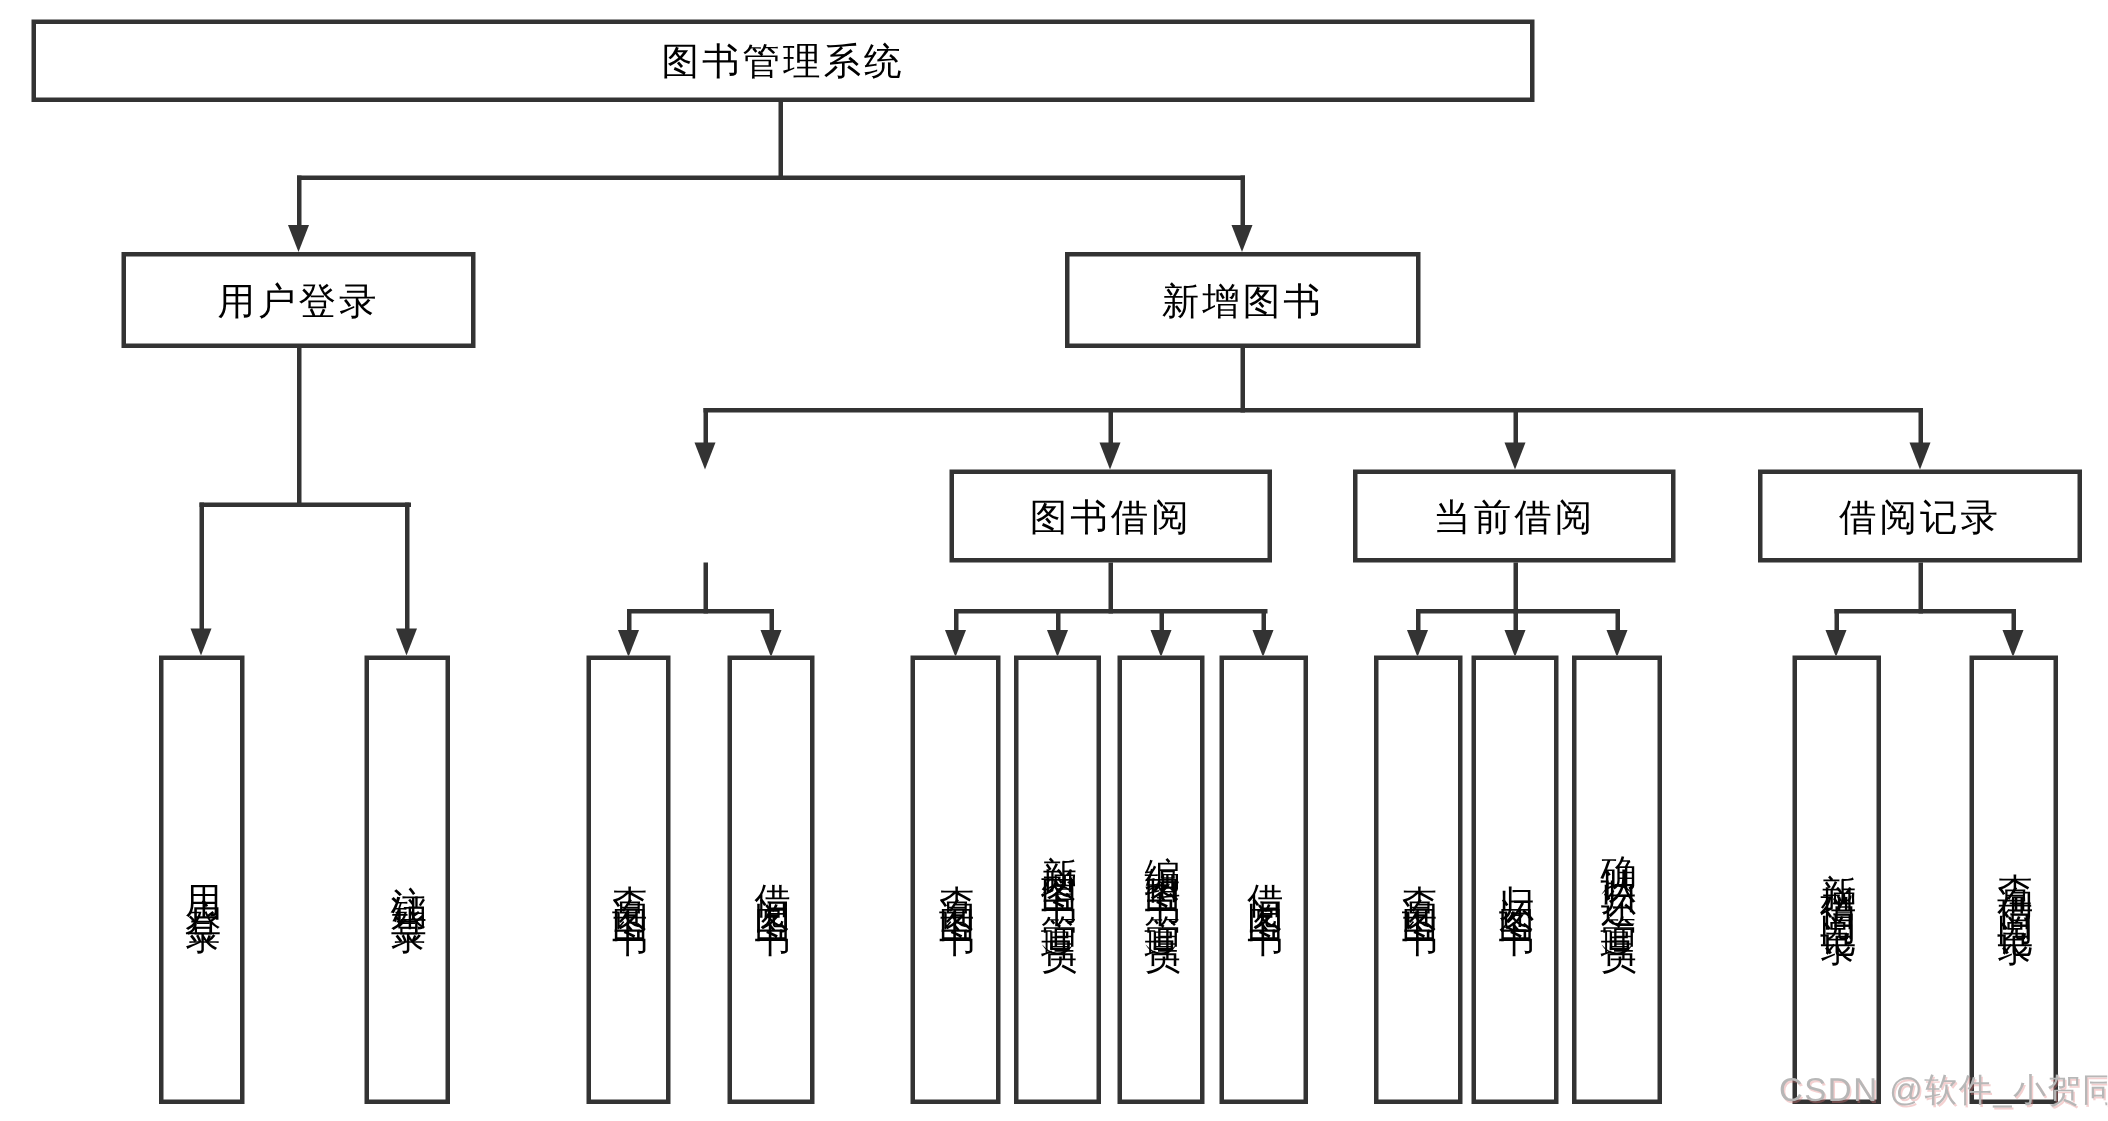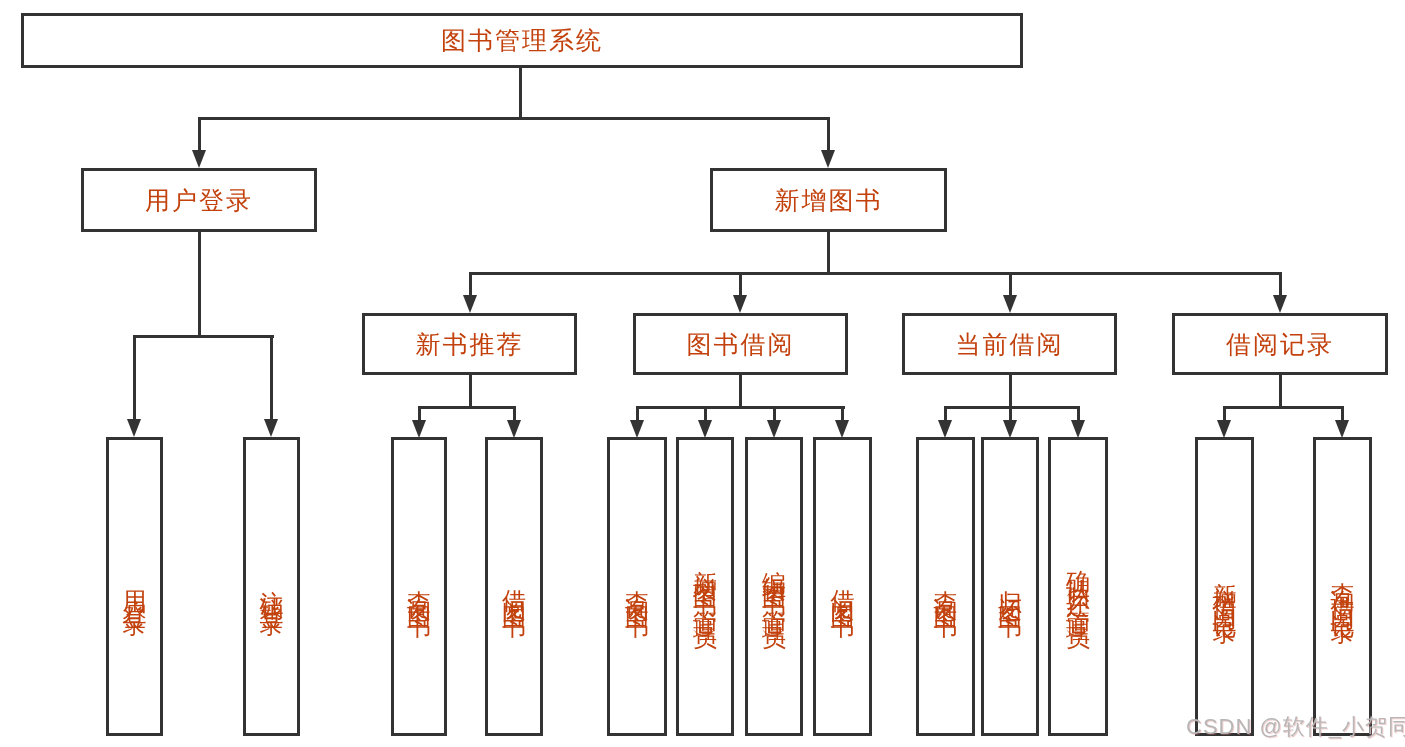--- a/index.html
+++ b/index.html
@@ -17,21 +17,21 @@
     color: #333333;
   }
   .box {
     position: absolute;
     box-sizing: border-box;
     border: 3px solid #333333;
     background: #ffffff;
     display: flex;
     align-items: center;
     justify-content: center;
-    color: #c2410c;
+    color: #000000;
   }
   .hbox {
     font-size: 25px;
     letter-spacing: 2px;
     white-space: nowrap;
   }
   .root-box {
     font-size: 25px;
     letter-spacing: 2px;
   }
@@ -103,23 +103,20 @@
   <div class="hline" style="left:469px; top:272px; width:813px;"></div>
   <div class="vline" style="left:469px; top:272px; height:26px;"></div>
   <div class="arrow-down" style="left:463px; top:295px;"></div>
   <div class="vline" style="left:739px; top:272px; height:26px;"></div>
   <div class="arrow-down" style="left:733px; top:295px;"></div>
   <div class="vline" style="left:1009px; top:272px; height:26px;"></div>
   <div class="arrow-down" style="left:1003px; top:295px;"></div>
   <div class="vline" style="left:1279px; top:272px; height:26px;"></div>
   <div class="arrow-down" style="left:1273px; top:295px;"></div>
 
-  <div class="box hbox" style="left:362px; top:313px; width:215px; height:62px;">
-    <span>新书推荐</span>
-  </div>
   <div class="box hbox" style="left:902px; top:313px; width:215px; height:62px;">
     <span>当前借阅</span>
   </div>
   <div class="box hbox" style="left:633px; top:313px; width:215px; height:62px;">
     <span>图书借阅</span>
   </div>
   <div class="box hbox" style="left:1172px; top:313px; width:216px; height:62px;">
     <span>借阅记录</span>
   </div>
 

